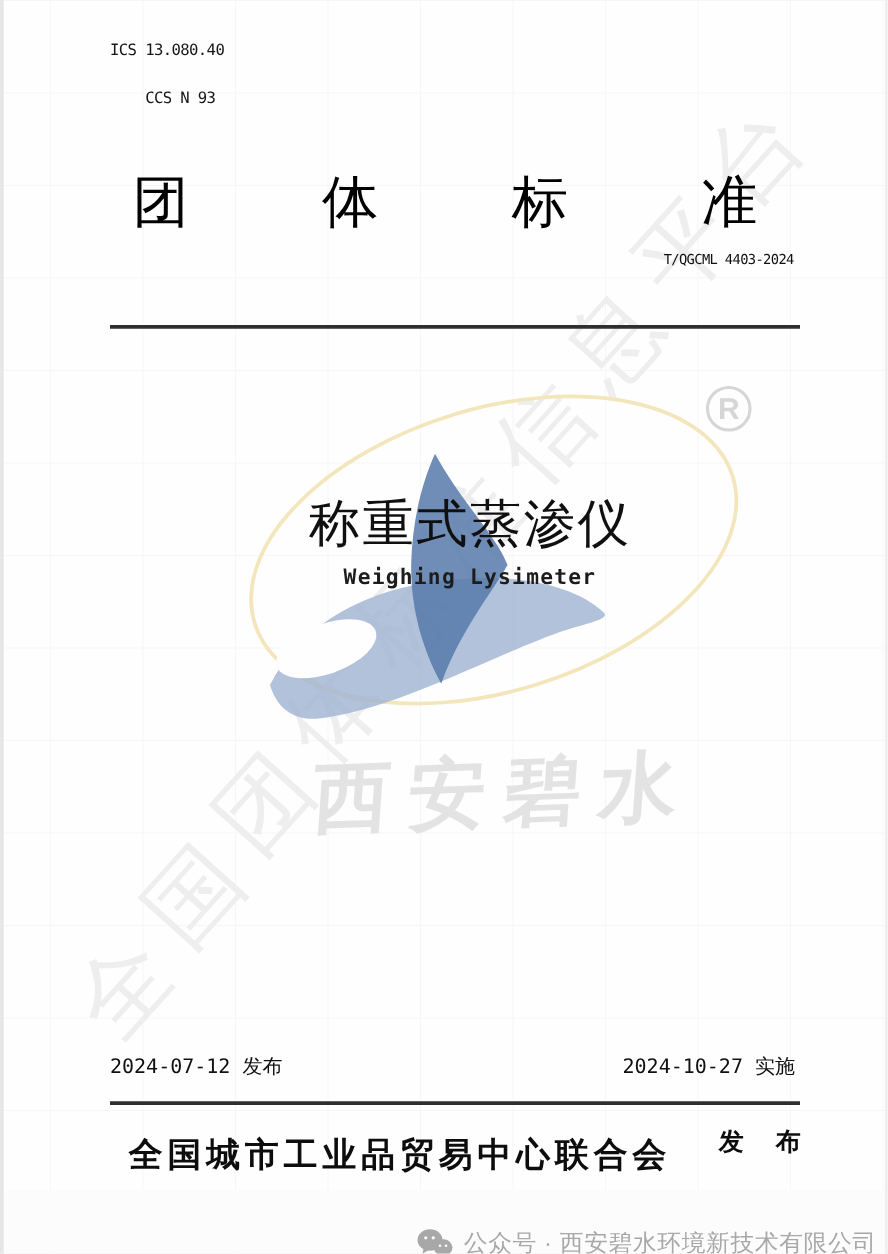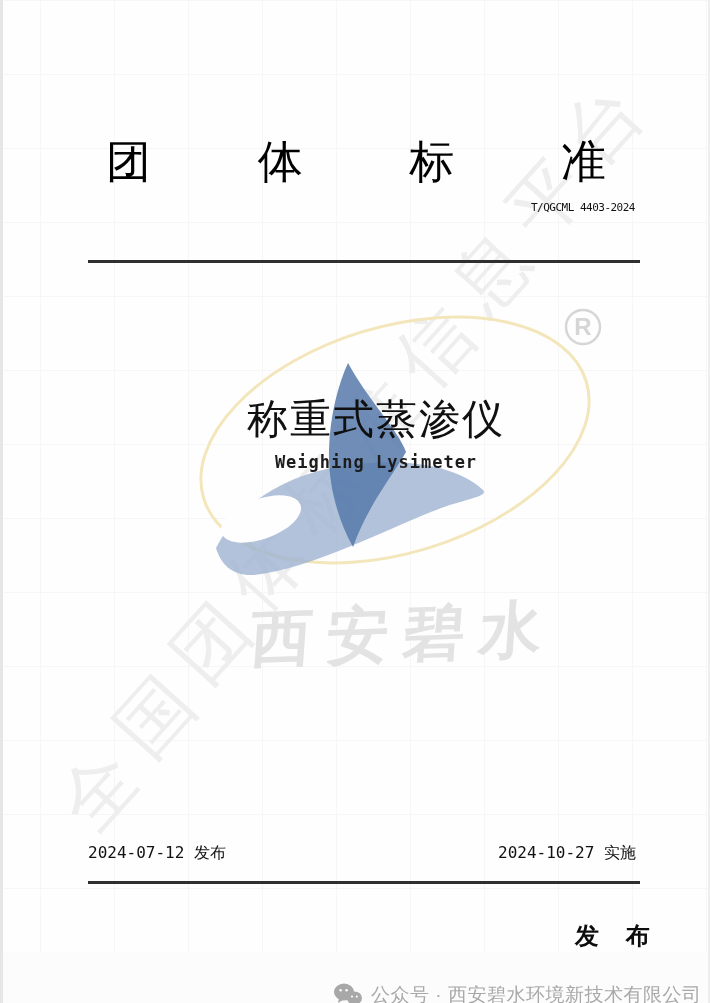--- a/index.html
+++ b/index.html
@@ -35,21 +35,21 @@
     letter-spacing:2px;color:#101010;font-weight:500;}
   .en-title{left:36px;top:452px;width:674px;text-align:center;
     font-family:"DejaVu Sans Mono","Liberation Mono",monospace;
     font-size:17px;letter-spacing:1px;color:#1c1c1c;font-weight:bold;}
   
   .date-row{font-size:16px;color:#111;top:843px;font-family:"DejaVu Sans Mono","Liberation Mono",monospace;}
   .date-left{left:85px;}
   .date-right{right:72px;}
   
   .publisher{left:100px;top:906px;font-size:27px;font-weight:bold;letter-spacing:4px;color:#0d0d0d;white-space:nowrap;}
-  .publish-label{left:572px;top:920px;font-size:24px;font-weight:bold;letter-spacing:10px;color:#0d0d0d;white-space:nowrap;}
+  .publish-label{left:572px;top:900px;font-size:20px;font-weight:bold;letter-spacing:10px;color:#0d0d0d;white-space:nowrap;}
   
   .footer{left:0;top:952px;width:710px;height:51px;background:#fcfcfc;}
   .footer-inner{position:absolute;left:330px;top:10px;display:flex;align-items:flex-end;gap:8px;margin-top:20px;}
   .footer-text{font-size:19px;color:#a8a8a8;letter-spacing:0.5px;white-space:nowrap;}
   
   .brand-wm{left:248px;top:592px;font-size:62px;font-weight:bold;letter-spacing:14px;
     color:#e3e3e3;transform:skewX(-6deg) rotate(-2deg);white-space:nowrap;}
   
   .diag-wm span{position:absolute;font-size:74px;color:#eeeeee;transform:rotate(-48deg);
     font-weight:400;line-height:74px;}
@@ -90,40 +90,44 @@
              C345,205 330,208 310,214 C260,230 170,280 110,285 C90,286 78,275 73,258 Z" fill="#9fb3d2" fill-opacity="0.8"></path>
     <ellipse cx="118" cy="229" rx="42" ry="20" fill="#fefefe" transform="rotate(-20 118 229)"></ellipse>
     <path d="M205,73 C225,110 255,140 263,162 C250,185 225,215 210,257
              C195,230 185,195 186,160 C187,125 195,95 205,73 Z" fill="#5679aa" fill-opacity="0.85"></path>
     <circle cx="440" cy="37" r="17" fill="none" stroke="#d6d6d6" stroke-width="2.5"></circle>
     <text x="440" y="45" text-anchor="middle" font-size="24" font-weight="bold" fill="#d6d6d6" font-family="Liberation Sans, sans-serif">R</text>
   </svg>
 
   <div class="abs brand-wm z0">西安碧水</div>
 
+  <div class="abs codes z2"><span>ICS 13.080.40</span><br>
+    <span>CCS N 93</span>
+  </div>
 
   <div class="abs doc-type z2">
     <span>团</span>
     <span>体</span>
     <span>标</span>
     <span>准</span>
   </div>
 
   <div class="abs std-no z2">T/QGCML 4403-2024</div>
 
   <div class="abs rule rule-top z2"></div>
 
   <div class="abs cn-title z2">称重式蒸渗仪</div>
   <div class="abs en-title z2">Weighing Lysimeter</div>
 
   <div class="abs date-row date-left z2">2024-07-12 发布</div>
   <div class="abs date-row date-right z2">2024-10-27 实施</div>
 
   <div class="abs rule rule-bottom z2"></div>
 
+  <div class="abs publisher z2">全国城市工业品贸易中心联合会</div>
   <div class="abs publish-label z2">发 布</div>
 
   <div class="abs footer z1">
     <div class="footer-inner">
       <svg width="30" height="26" viewBox="0 0 30 26">
         <ellipse cx="11" cy="10" rx="10" ry="8.6" fill="#a8a8a8"></ellipse>
         <path d="M6,16 L5,21 L10,18 Z" fill="#a8a8a8"></path>
         <circle cx="7.6" cy="8.2" r="1.3" fill="#fcfcfc"></circle>
         <circle cx="13.6" cy="8.2" r="1.3" fill="#fcfcfc"></circle>
         <ellipse cx="21.5" cy="16" rx="7.5" ry="6.6" fill="#a8a8a8"></ellipse>

